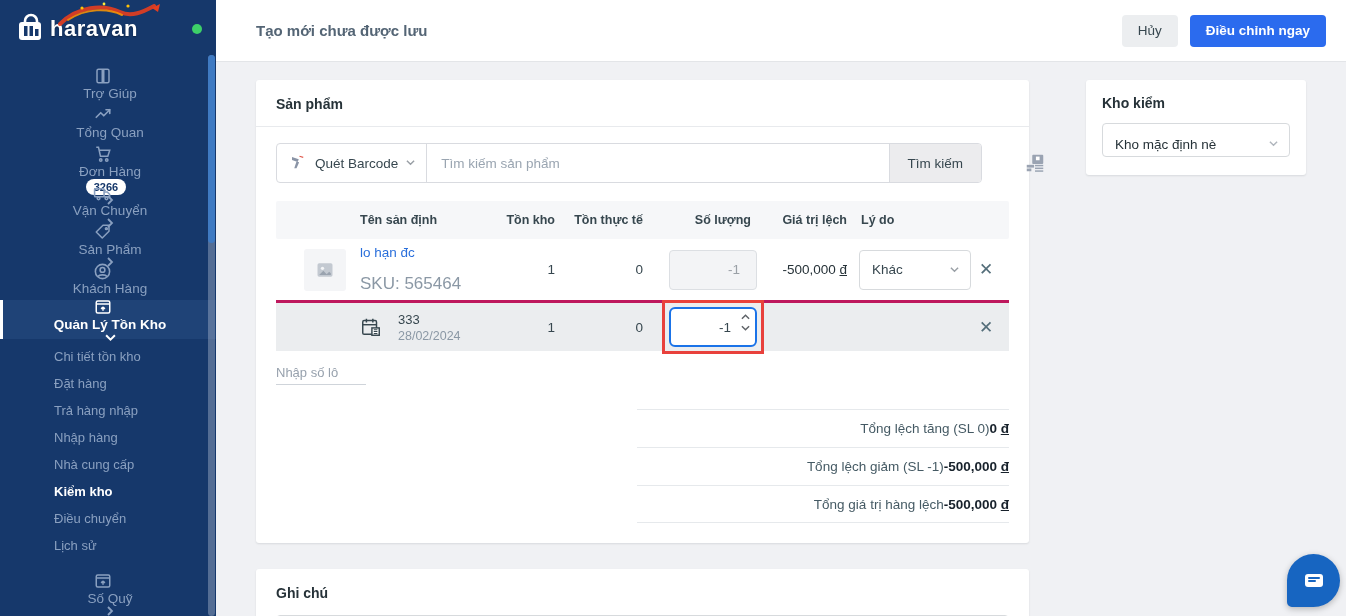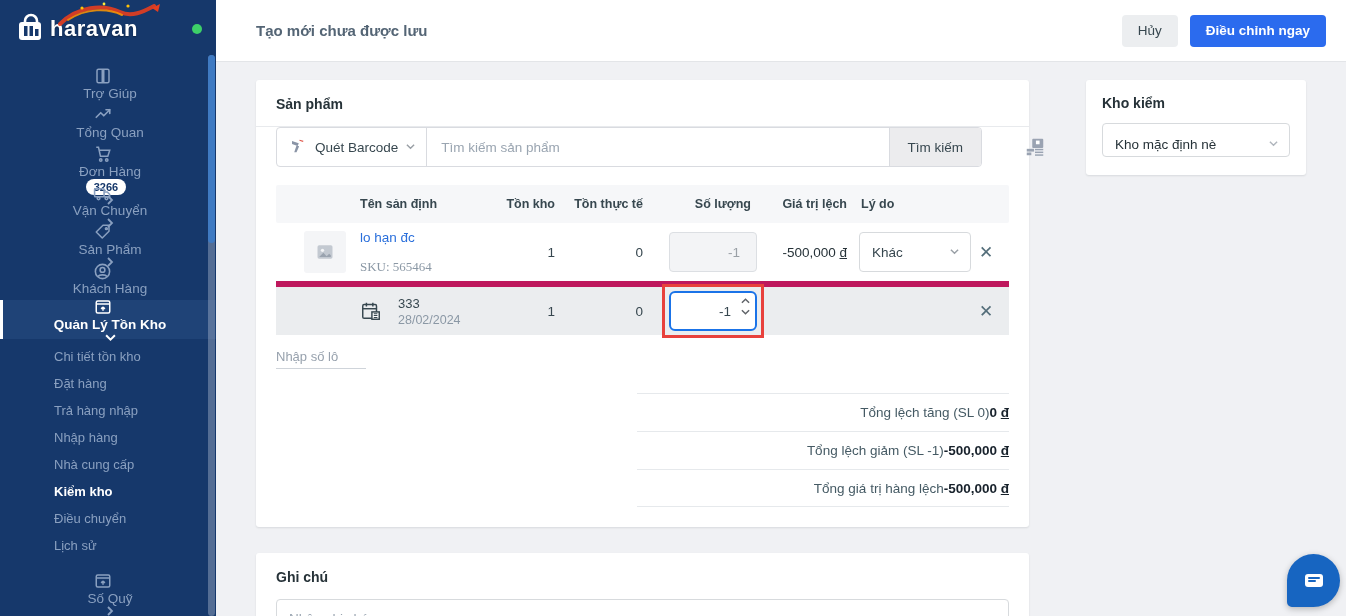--- a/index.html
+++ b/index.html
@@ -51,45 +51,45 @@
     padding:18px 40px; }
   .content-cols { display:flex; align-items:flex-start; }
   .left-col { width:773px; flex:0 0 auto; }
   .right-col { width:220px; flex:0 0 auto; margin-left:57px; }
   .card { background:#fff; border-radius:3px; box-shadow:0 1px 2px rgba(40,50,60,.12); }
   .card-products { padding:16px 20px 0 20px; }
   .section-title { font-size:14px; font-weight:bold; color:#263238; }
   .divider { height:1px; background:#e8eaed; margin:14px -20px 0 -20px; }
 
   
-  .search-row { display:flex; align-items:center; margin-top:0;gap:20px; }
+  .search-row { display:flex; align-items:center; margin-top:16px;gap:20px; }
   .search-box { flex:0 0 706px; display:flex; border:1px solid #d9dbe0; border-radius:4px;
     height:40px; overflow:hidden; background:#fff; }
   .barcode-select { display:flex; align-items:center; padding:0 10px 0 12px; gap:8px;
     border-right:1px solid #d9dbe0; cursor:pointer; color:#37474f; font-size:13.5px; white-space:nowrap; }
   .search-input { flex:1 1 auto; border:none; outline:none; padding:0 14px; font-size:13.5px;
     font-family:inherit; color:#37474f; }
   .search-input::placeholder { color:#9aa5b1; }
   .search-btn { border:none; border-left:1px solid #d9dbe0; background:#ececee; color:#37474f;
     font-size:13.5px; padding:0 18px; cursor:pointer; font-family:inherit; }
   .side-icon { margin-left:22px; cursor:pointer; display:flex; }
 
   
   .ptable { margin-top:18px; font-size:13.5px; color:#37474f; }
   .trow { display:grid; grid-template-columns:28px 56px 1fr 86px 88px 108px 96px 118px 38px;
     align-items:center; }
   .thead { background:#f6f7f9; height:38px; font-size:12.5px; font-weight:bold; color:#37474f;
     border-radius:2px; }
   .th-r { text-align:right; padding-right:6px; }
   .checkbox { width:15px; height:15px; background:#e1e3e7; border-radius:2px; cursor:pointer; }
-  .row-product { height:64px; border-bottom:6px solid #be185d; }
+  .row-product { height:64px; border-bottom:3px solid #be185d; }
   .img-ph { width:42px; height:42px; background:#f4f5f7; border-radius:3px; display:flex;
     align-items:center; justify-content:center; }
   .pname { font-size:13.5px; color:#2a6fdb; cursor:pointer; }
-  .psku { font-size:13px; color:#8b98a5; margin-top:14px;font-family:Liberation Serif, serif; }
+  .psku { font-size:17px; color:#8b98a5; margin-top:14px; }
   .num { text-align:right; padding-right:6px; }
   .qty-cell { display:flex; justify-content:flex-end; padding-right:0; }
   .qty-disabled { width:88px; height:40px; background:#f3f4f6; border:1px solid #dcdfe3;
     border-radius:4px; color:#9aa0a6; text-align:right; padding:0 16px 0 6px; font-size:13.5px;
     font-family:inherit; }
   .diff { text-align:right; padding-right:6px; color:#263238; }
   .cur { text-decoration:underline; }
   .reason-select { width:112px; height:40px; border:1px solid #d7dadd; border-radius:4px;
     display:flex; align-items:center; justify-content:space-between; padding:0 10px 0 12px;
     cursor:pointer; margin-left:6px; background:#fff; }

